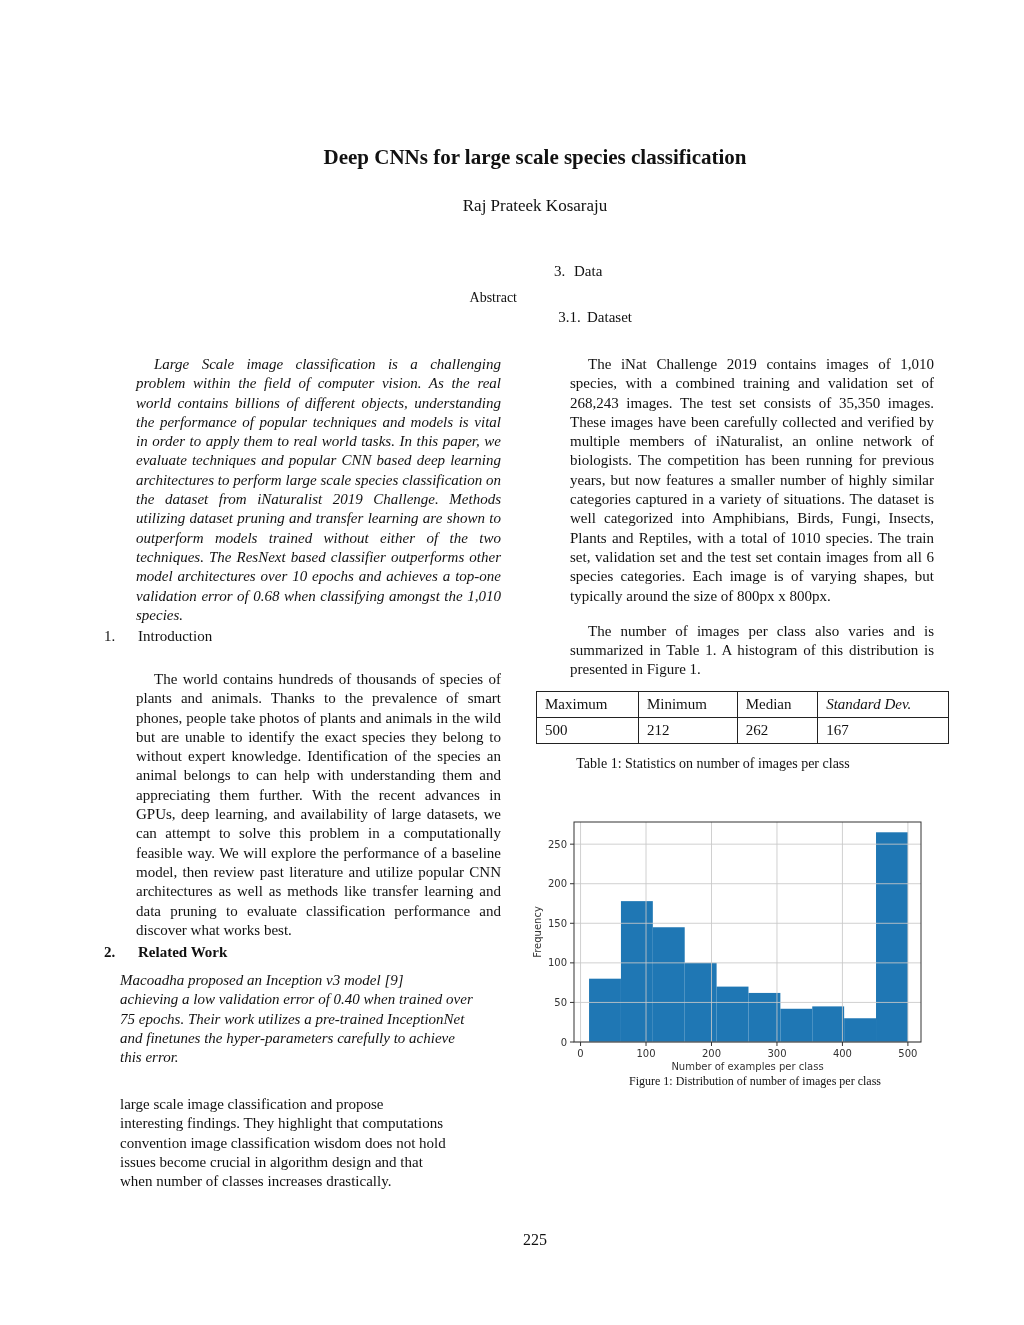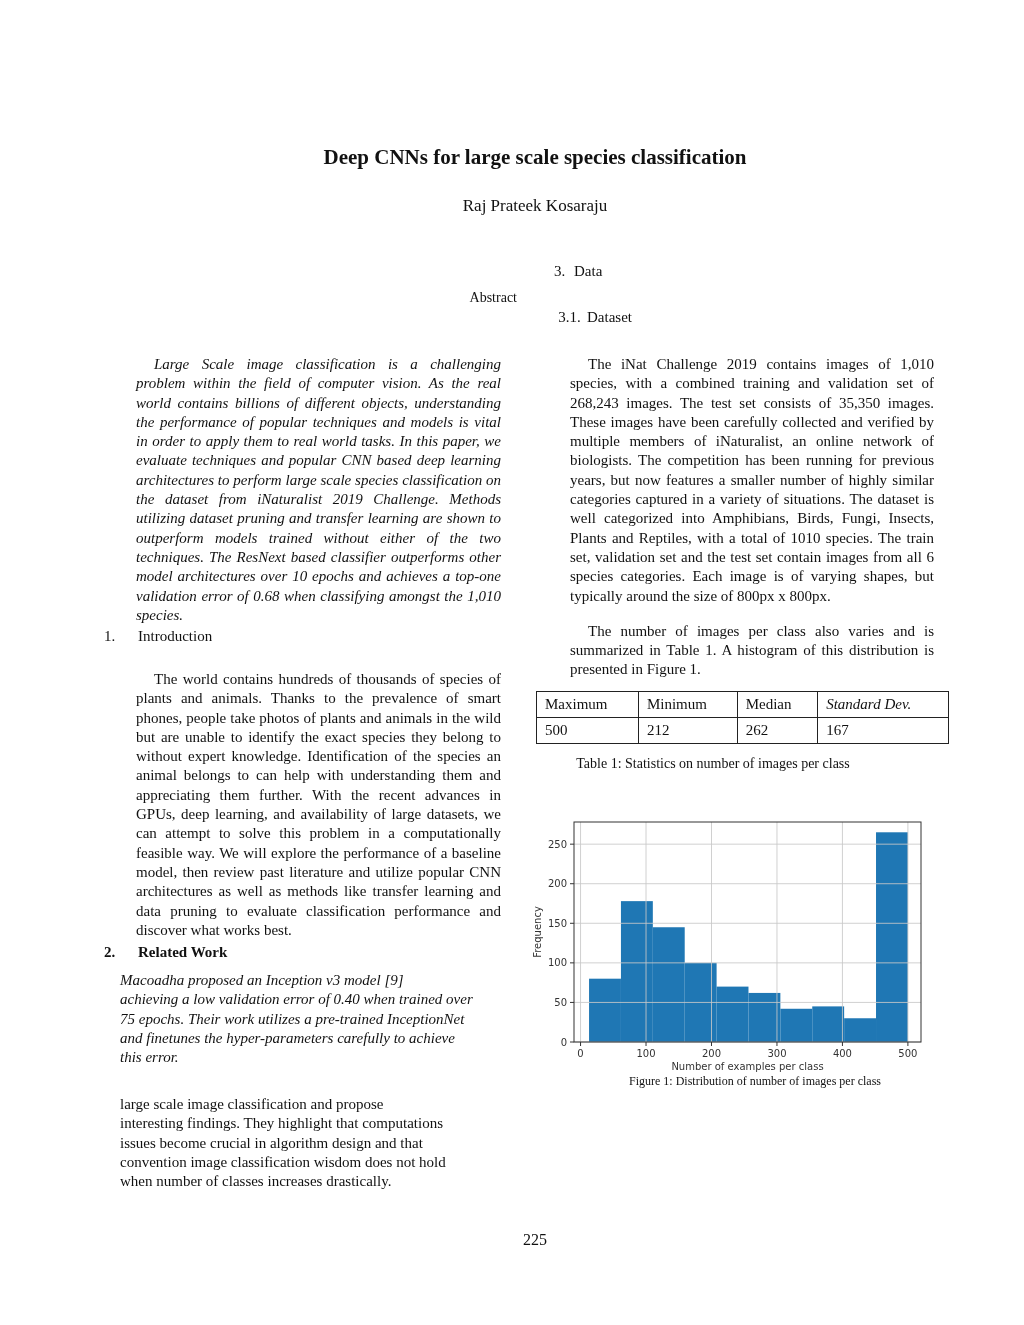--- a/index.html
+++ b/index.html
@@ -48,22 +48,22 @@
 <div class="col left" style="top:971px;font-style:italic;">
   <div>Macoadha proposed an Inception v3 model [9]</div>
   <div>achieving a low validation error of 0.40 when trained over</div>
   <div>75 epochs. Their work utilizes a pre-trained InceptionNet</div>
   <div>and finetunes the hyper-parameters carefully to achieve</div>
   <div>this error.</div>
 </div>
 <div class="col left" style="top:1095px;">
   <div>large scale image classification and propose</div>
   <div>interesting findings. They highlight that computations</div>
+  <div>convention image classification wisdom does not hold</div>
   <div>issues become crucial in algorithm design and that</div>
-  <div>convention image classification wisdom does not hold</div>
   <div>when number of classes increases drastically.</div>
 </div>
 
 <div class="sec" style="left:554px; top:263px;">
   <span style="display:inline-block;width:20px;">3.</span><span>Data</span>
 </div>
 <div class="sec" style="left:552px; top:309px;text-align:center;">
   <span style="display:inline-block;width:35px;">3.1.</span><span>Dataset</span>
 </div>
 <div class="col right" style="top:339px;">

